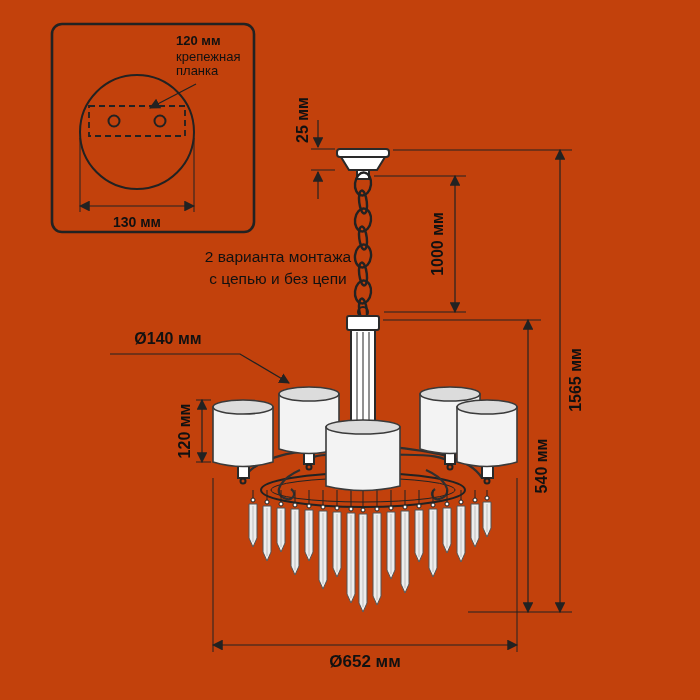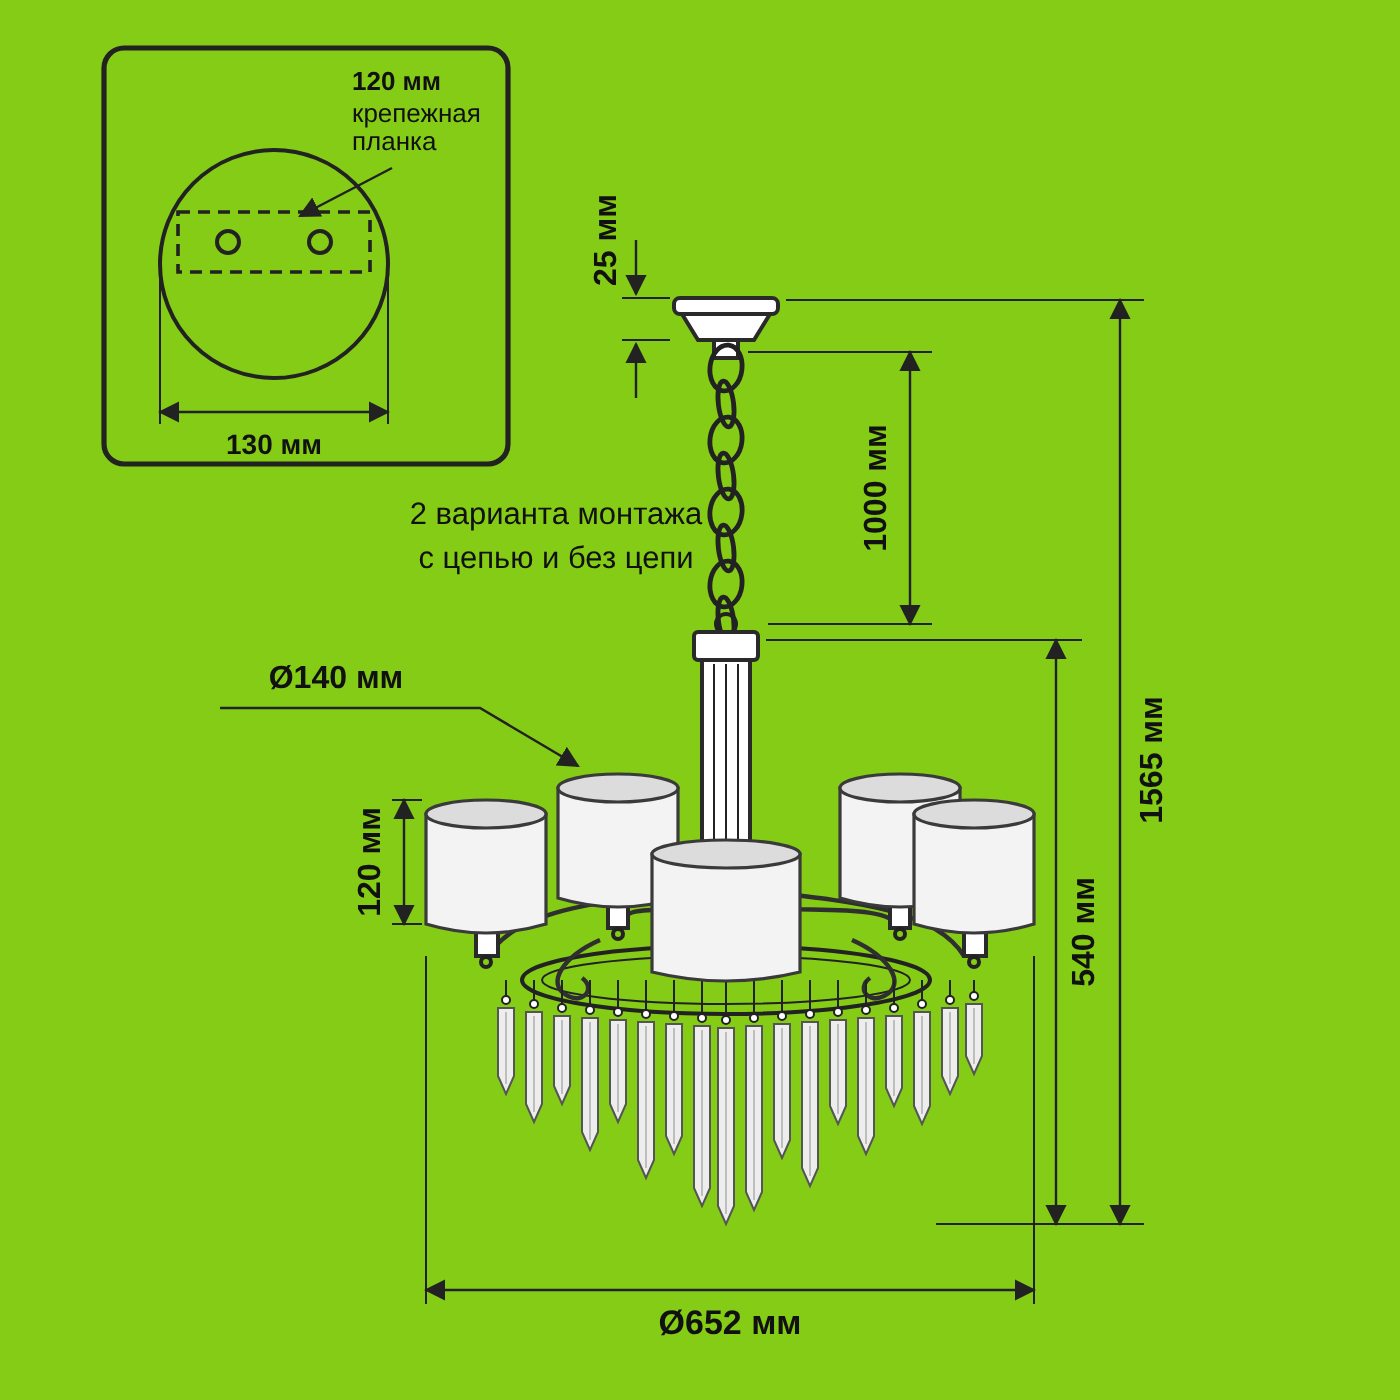--- a/index.html
+++ b/index.html
@@ -1,16 +1,16 @@
 <!DOCTYPE html>
 <html><head>
 <meta charset="utf-8">
 <style>
   html,body{margin:0;padding:0;background:#ffffff;}
-  .stage{width:700px;height:700px;background:#84cc16;position:relative;overflow:hidden;
+  .stage{width:700px;height:700px;background:#c2410c;position:relative;overflow:hidden;
          font-family:"Liberation Sans","DejaVu Sans",sans-serif;}
   svg{display:block;}
   text{fill:#111;font-family:"Liberation Sans","DejaVu Sans",sans-serif;}
   .t-small{font-size:13px;}
   .t-dim{font-size:16px;font-weight:600;}
   .t-big{font-size:17px;font-weight:600;}
   .t-note{font-size:15.5px;}
   .ln{fill:none;stroke:#222;stroke-width:2;}
   .ln-thick{fill:none;stroke:#222;stroke-width:2.6;}
   .ln-dash{fill:none;stroke:#222;stroke-width:1.8;stroke-dasharray:6 4;}

